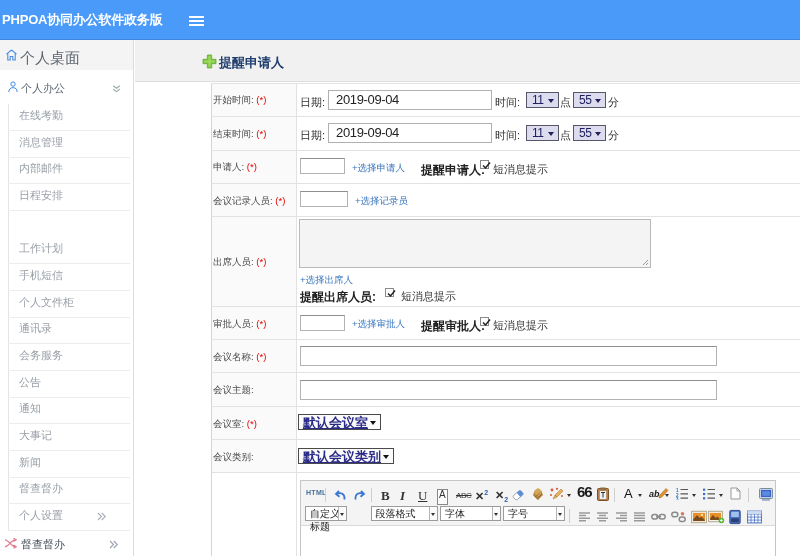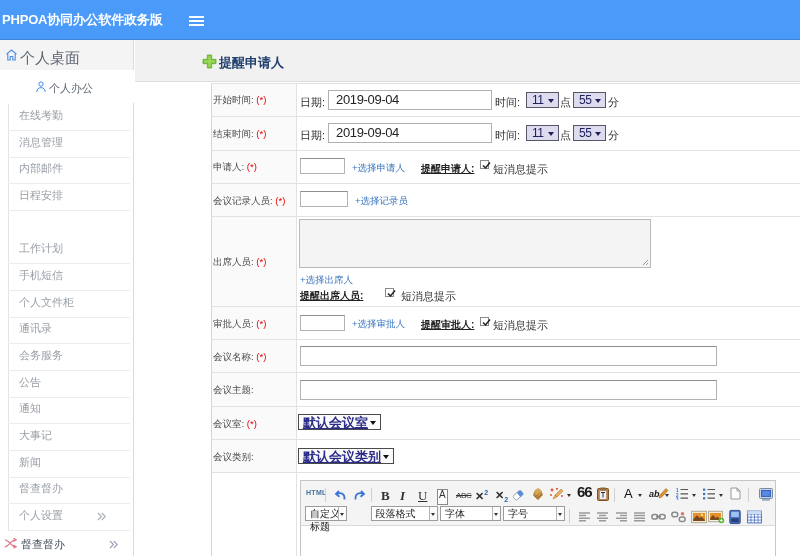--- a/index.html
+++ b/index.html
@@ -5,39 +5,39 @@
 *{margin:0;padding:0;box-sizing:border-box;}
 html,body{width:800px;height:556px;overflow:hidden;}
 body{font-family:"Liberation Sans",sans-serif;background:#fff;position:relative;}
 .abs{position:absolute;}
 #topbar{position:absolute;left:0;top:0;width:800px;height:40px;background:#4a9afa;border-bottom:1px solid #3d85dd;box-sizing:border-box;}
 #brand{position:absolute;left:2px;top:11px;color:#fff;font-size:13px;font-weight:bold;letter-spacing:-0.2px;}
 .burger{position:absolute;left:189px;width:15px;height:2px;background:#fff;}
 #sidebar{position:absolute;left:0;top:40px;width:134px;height:516px;background:#fff;border-right:1px solid #dcdcdc;}
 #sb-item1{position:absolute;left:0;top:0;width:133px;height:30px;background:#f4f4f4;}
 #sb-item1 span{position:absolute;left:20px;top:9px;font-size:15px;color:#5c6470;}
-#sb-item2{position:absolute;left:0;top:30px;width:133px;height:33px;background:#fff;margin-left:28px;}
+#sb-item2{position:absolute;left:0;top:30px;width:133px;height:33px;background:#fff;}
 #sb-item2 span{position:absolute;left:21px;top:11px;font-size:11px;color:#5c6470;}
 .vline{position:absolute;left:8px;top:64px;width:1px;height:427px;background:#e4e4e4;}
 .sub{position:absolute;left:8px;width:122px;height:27px;border-bottom:1px solid #ededed;color:#9aa0a8;font-size:11px;line-height:22px;padding-left:11px;}
 #dcdb{position:absolute;left:0px;top:491px;width:133px;height:25px;text-decoration:underline;}
 #dcdb span.t{position:absolute;left:21px;top:6px;font-size:11px;color:#454d59;}
 #strip{position:absolute;left:135px;top:40px;width:665px;height:42px;background:#f1f1f1;border-bottom:1px solid #ddd;}
 #ptitle{position:absolute;left:219px;top:54px;font-size:13px;font-weight:bold;color:#203f6e;}
 
 #formarea{position:absolute;left:135px;top:82px;width:665px;height:474px;background:#fff;}
 .hl{position:absolute;left:211px;width:589px;height:1px;background:#e2e2e2;}
 #tleft{position:absolute;left:211px;top:83px;width:1px;height:473px;background:#d5d5d5;}
 #tdiv{position:absolute;left:296px;top:83px;width:1px;height:473px;background:#e2e2e2;}
 #lbg{position:absolute;left:212px;top:84px;width:84px;height:389px;background:#fafafa;}
 .lab{position:absolute;left:213px;font-size:9.5px;color:#4a4a4a;white-space:nowrap;}
 .lab em{color:#e60000;font-style:normal;}
 .ct{position:absolute;font-size:11px;color:#333;white-space:nowrap;}
 .link{position:absolute;font-size:9.5px;color:#3673bd;white-space:nowrap;}
-.bld{position:absolute;font-size:10px;color:#222;font-weight:bold;white-space:nowrap;text-decoration:underline;}
+.bld{position:absolute;font-size:12px;color:#222;font-weight:bold;white-space:nowrap;}
 .inp{position:absolute;background:#fff;border:1px solid #b3b3b3;border-top-color:#8e8e8e;}
 .dinp{position:absolute;background:#fff;border:1px solid #b0b0b0;font-size:13px;letter-spacing:-0.35px;color:#222;line-height:18px;padding-left:7px;}
 .tsel{position:absolute;width:33px;height:16px;background:#dcdcee;border:1px solid #565666;font-size:12px;letter-spacing:-0.5px;color:#202060;line-height:14px;padding-left:5px;}
 .tsel .tri{position:absolute;right:4px;top:6px;width:0;height:0;border-left:3.5px solid transparent;border-right:3.5px solid transparent;border-top:4px solid #20205a;}
 .cb{position:absolute;width:9px;height:9px;background:#fff;border:1px solid #8a8a8a;}
 .cb svg{position:absolute;left:0px;top:-1px;}
 .msel{position:absolute;height:16px;background:#fbfbfb;border:1px solid #4a4a4a;font-size:13px;font-weight:bold;color:#2b2b88;text-decoration:underline;line-height:15px;padding-left:4px;}
 .msel .tri{position:absolute;right:4px;top:6px;width:0;height:0;border-left:3.5px solid transparent;border-right:3.5px solid transparent;border-top:4px solid #111;}
 #ta{position:absolute;left:299px;top:219px;width:352px;height:49px;background:#f4f4f4;border:1px solid #b9b9b9;}
 

